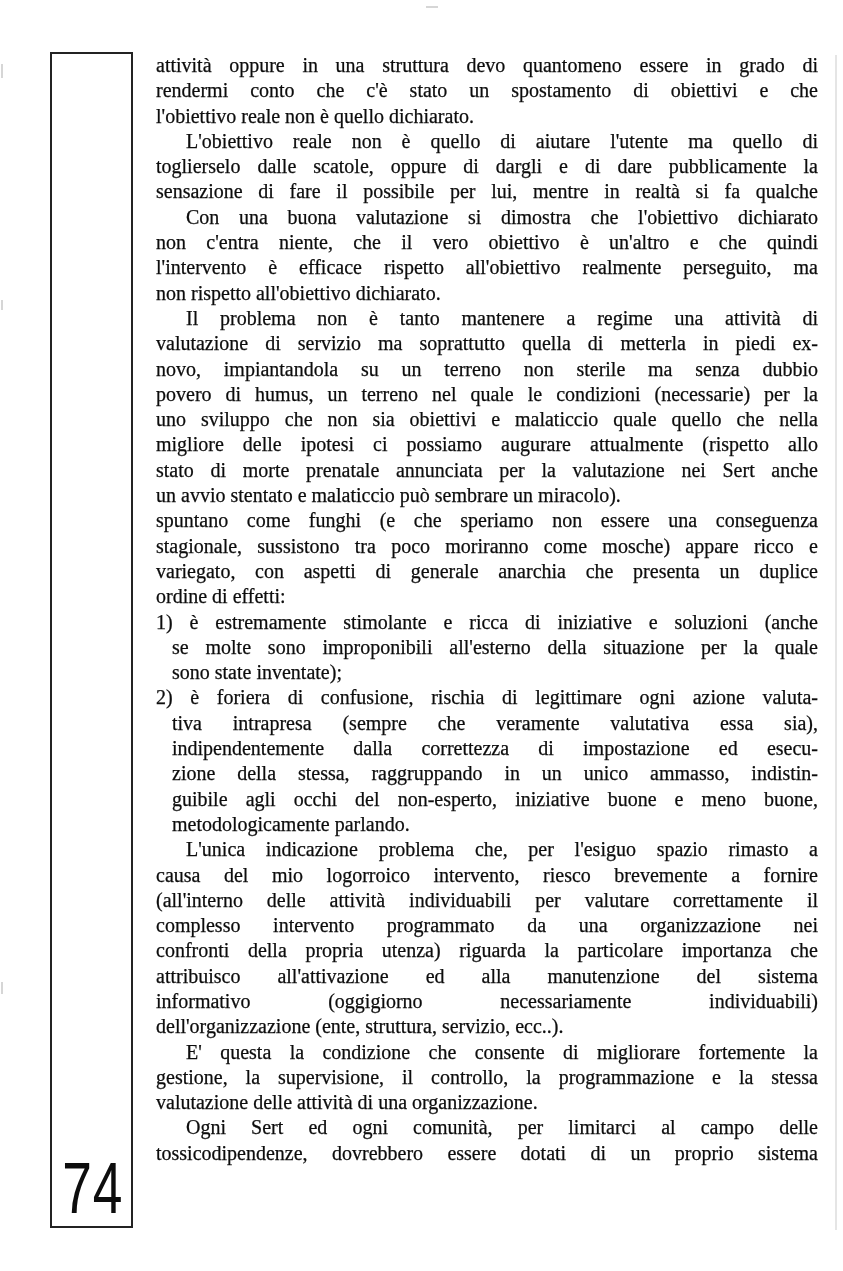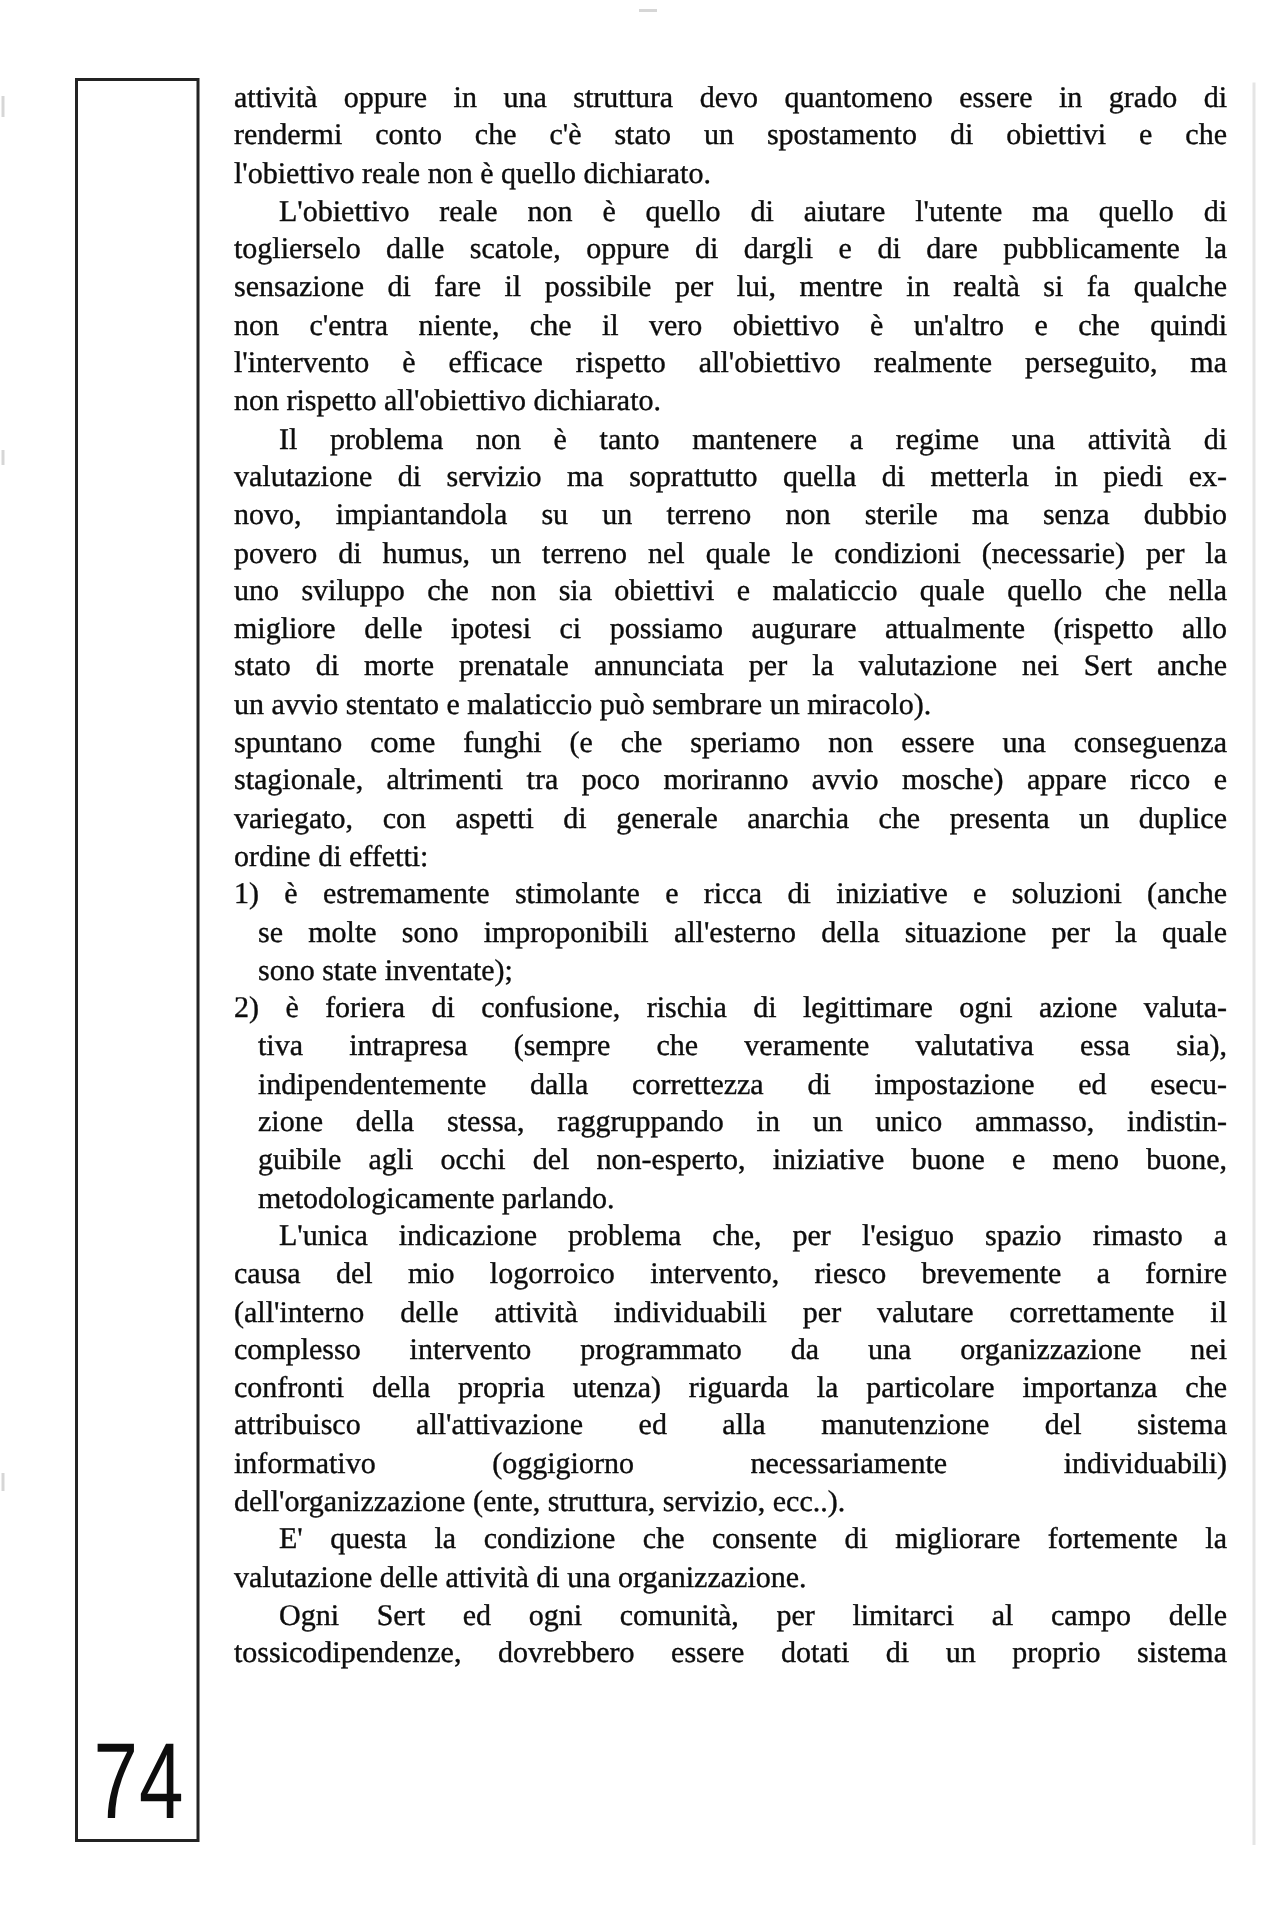--- a/index.html
+++ b/index.html
@@ -68,37 +68,38 @@
       <div class="line first">attività oppure in una struttura devo quantomeno essere in grado di</div>
       <div class="line">rendermi conto che c'è stato un spostamento di obiettivi e che</div>
       <div class="line end">l'obiettivo reale non è quello dichiarato.</div>
     </div>
     <div class="block para indent">
       <div class="line first">L'obiettivo reale non è quello di aiutare l'utente ma quello di</div>
       <div class="line">toglierselo dalle scatole, oppure di dargli e di dare pubblicamente la</div>
       <div class="line">sensazione di fare il possibile per lui, mentre in realtà si fa qualche</div>
     </div>
     <div class="block para indent">
+      <div class="line first">Con una buona valutazione si dimostra che l'obiettivo dichiarato</div>
       <div class="line">non c'entra niente, che il vero obiettivo è un'altro e che quindi</div>
       <div class="line">l'intervento è efficace rispetto all'obiettivo realmente perseguito, ma</div>
       <div class="line end">non rispetto all'obiettivo dichiarato.</div>
     </div>
     <div class="block para indent">
       <div class="line first">Il problema non è tanto mantenere a regime una attività di</div>
       <div class="line">valutazione di servizio ma soprattutto quella di metterla in piedi ex-</div>
       <div class="line">novo, impiantandola su un terreno non sterile ma senza dubbio</div>
       <div class="line">povero di humus, un terreno nel quale le condizioni (necessarie) per la</div>
       <div class="line">uno sviluppo che non sia obiettivi e malaticcio quale quello che nella</div>
       <div class="line">migliore delle ipotesi ci possiamo augurare attualmente (rispetto allo</div>
       <div class="line">stato di morte prenatale annunciata per la valutazione nei Sert anche</div>
       <div class="line end">un avvio stentato e malaticcio può sembrare un miracolo).</div>
     </div>
     <div class="block para indent">
       <div class="line">spuntano come funghi (e che speriamo non essere una conseguenza</div>
-      <div class="line">stagionale, altrimenti tra poco moriranno avvio mosche) appare ricco e</div>
+      <div class="line">stagionale, sussistono tra poco moriranno come mosche) appare ricco e</div>
       <div class="line">variegato, con aspetti di generale anarchia che presenta un duplice</div>
       <div class="line end">ordine di effetti:</div>
     </div>
     <div class="block list">
       <div class="line first">1) è estremamente stimolante e ricca di iniziative e soluzioni (anche</div>
       <div class="line">se molte sono improponibili all'esterno della situazione per la quale</div>
       <div class="line end">sono state inventate);</div>
     </div>
     <div class="block list">
       <div class="line first">2) è foriera di confusione, rischia di legittimare ogni azione valuta-</div>
@@ -113,20 +114,21 @@
       <div class="line">causa del mio logorroico intervento, riesco brevemente a fornire</div>
       <div class="line">(all'interno delle attività individuabili per valutare correttamente il</div>
       <div class="line">complesso intervento programmato da una organizzazione nei</div>
       <div class="line">confronti della propria utenza) riguarda la particolare importanza che</div>
       <div class="line">attribuisco all'attivazione ed alla manutenzione del sistema</div>
       <div class="line">informativo (oggigiorno necessariamente individuabili)</div>
       <div class="line end">dell'organizzazione (ente, struttura, servizio, ecc..).</div>
     </div>
     <div class="block para indent">
       <div class="line first">E' questa la condizione che consente di migliorare fortemente la</div>
+      <div class="line">gestione, la supervisione, il controllo, la programmazione e la stessa</div>
       <div class="line end">valutazione delle attività di una organizzazione.</div>
     </div>
     <div class="block para indent">
       <div class="line first">Ogni Sert ed ogni comunità, per limitarci al campo delle</div>
       <div class="line">tossicodipendenze, dovrebbero essere dotati di un proprio sistema</div>
     </div>
   </div>
 
 <div class="edge-right"></div>
 <div class="tick tick-1"></div>

